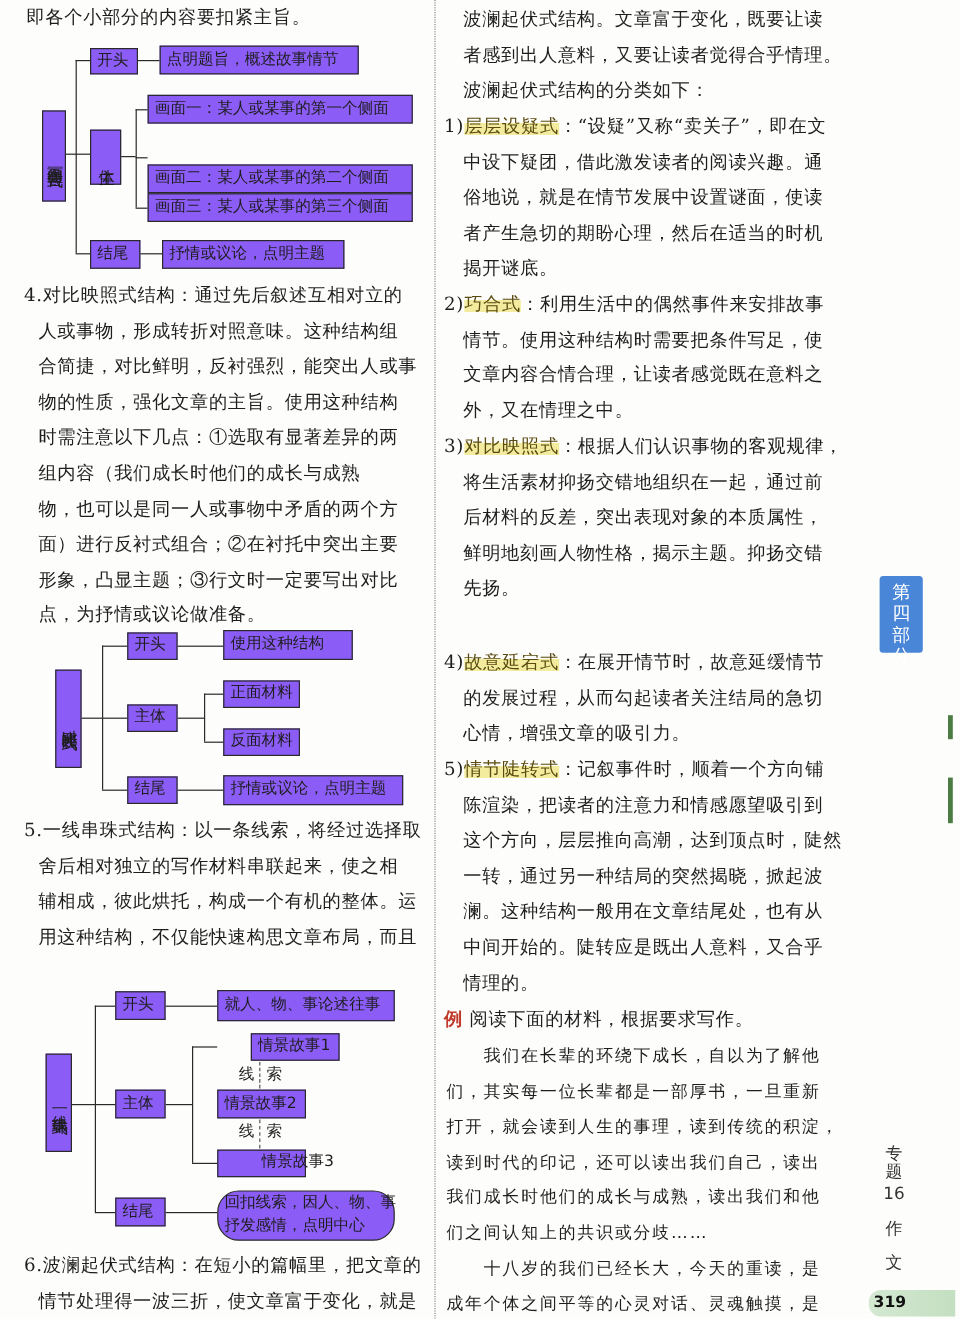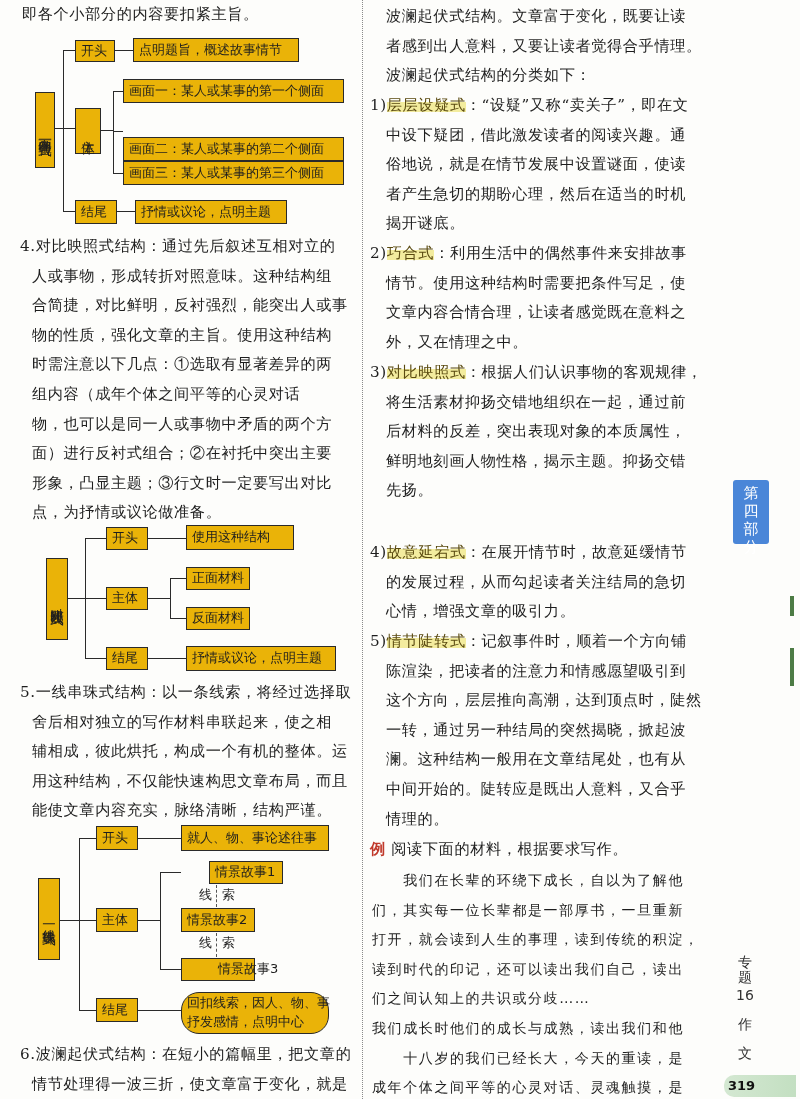--- a/index.html
+++ b/index.html
@@ -16,21 +16,21 @@
     border-left: 1px dotted #8a8a8a;
   }
   .p {
     position: absolute; font-size: 15.2px; line-height: 29.6px; letter-spacing: 0.6px;
     white-space: nowrap;
   }
   .p .line { display: block; }
   .hl { background: linear-gradient(to bottom, transparent 35%, #f3ec9e 35%, #f3ec9e 90%, transparent 90%); color: #5a4a10; }
   .li-num { font-family: "DejaVu Serif", serif; }
   .box {
-    position: absolute; border: 1.3px solid #2a2a2a; background: #eab308;
+    position: absolute; border: 1.3px solid #2a2a2a; background: #8b5cf6;
     font-family: "DejaVu Sans", sans-serif; font-size: 13px; line-height: 1.25;
     display: flex; align-items: center; padding: 0 5px; box-sizing: border-box; white-space: nowrap;
   }
   .vbox { flex-direction: column; justify-content: center; padding: 2px 0; text-align: center; writing-mode: vertical-rl; letter-spacing: 1px; font-size: 13.5px; }
   .hline { position: absolute; height: 0; border-top: 1.3px solid #2a2a2a; }
   .vline { position: absolute; width: 0; border-left: 1.3px solid #2a2a2a; }
   .dline { position: absolute; width: 0; border-left: 1.3px dashed #555; }
   .thread { position: absolute; font-family: "DejaVu Sans", sans-serif; font-size: 13px; }
   .example-mark { color: #c0392b; font-weight: bold; }
   .essay { font-family: "DejaVu Sans", sans-serif; font-size: 14px; letter-spacing: 1.6px; }
@@ -80,21 +80,21 @@
     <div class="hline" style="left:117px; top:211px; width:18px;"></div>
     <div class="box" style="left:135px; top:200px; width:152px; height:24px;">抒情或议论，点明主题</div>
   </div>
 
   <div class="p" style="left:20px; top:232px;">
     <span class="line">4.对比映照式结构：通过先后叙述互相对立的</span>
     <span class="line" style="padding-left:12px">人或事物，形成转折对照意味。这种结构组</span>
     <span class="line" style="padding-left:12px">合简捷，对比鲜明，反衬强烈，能突出人或事</span>
     <span class="line" style="padding-left:12px">物的性质，强化文章的主旨。使用这种结构</span>
     <span class="line" style="padding-left:12px">时需注意以下几点：①选取有显著差异的两</span>
-    <span class="line" style="padding-left:12px">组内容（成年个体之间平等的心灵对话</span>
+    <span class="line" style="padding-left:12px">组内容（我们成长时他们的成长与成熟</span>
     <span class="line" style="padding-left:12px">物，也可以是同一人或事物中矛盾的两个方</span>
     <span class="line" style="padding-left:12px">面）进行反衬式组合；②在衬托中突出主要</span>
     <span class="line" style="padding-left:12px">形象，凸显主题；③行文时一定要写出对比</span>
     <span class="line" style="padding-left:12px">点，为抒情或议论做准备。</span>
   </div>
 
   <div>
     <div class="box vbox" style="left:46px; top:558px; width:22px; height:82px;">对比映照式</div>
     <div class="hline" style="left:68px; top:598px; width:38px;"></div>
     <div class="vline" style="left:85px; top:538px; height:120px;"></div>
@@ -113,21 +113,20 @@
     <div class="box" style="left:106px; top:647px; width:42px; height:23px;">结尾</div>
     <div class="hline" style="left:148px; top:658px; width:38px;"></div>
     <div class="box" style="left:186px; top:646px; width:150px; height:25px;">抒情或议论，点明主题</div>
   </div>
 
   <div class="p" style="left:20px; top:678px;">
     <span class="line">5.一线串珠式结构：以一条线索，将经过选择取</span>
     <span class="line" style="padding-left:12px">舍后相对独立的写作材料串联起来，使之相</span>
     <span class="line" style="padding-left:12px">辅相成，彼此烘托，构成一个有机的整体。运</span>
     <span class="line" style="padding-left:12px">用这种结构，不仅能快速构思文章布局，而且</span>
-    <span class="line" style="padding-left:12px">能使文章内容充实，脉络清晰，结构严谨。</span>
   </div>
 
   <div>
     <div class="box vbox" style="left:38px; top:878px; width:22px; height:82px;">一线串珠式</div>
     <div class="hline" style="left:60px; top:920px; width:36px;"></div>
     <div class="vline" style="left:79px; top:838px; height:172px;"></div>
     <div class="hline" style="left:79px; top:838px; width:17px;"></div>
     <div class="hline" style="left:79px; top:1010px; width:17px;"></div>
     <div class="box" style="left:96px; top:826px; width:42px; height:24px;">开头</div>
     <div class="hline" style="left:138px; top:838px; width:43px;"></div>
@@ -210,22 +209,22 @@
 
   <div class="p" style="left:-2px; top:835px;">
     <span class="example-mark">例</span>
     <span>阅读下面的材料，根据要求写作。</span>
   </div>
   <div class="p essay" style="left:0px; top:866px;">
     <span class="line">　　我们在长辈的环绕下成长，自以为了解他</span>
     <span class="line">们，其实每一位长辈都是一部厚书，一旦重新</span>
     <span class="line">打开，就会读到人生的事理，读到传统的积淀，</span>
     <span class="line">读到时代的印记，还可以读出我们自己，读出</span>
+    <span class="line">我们成长时他们的成长与成熟，读出我们和他</span>
     <span class="line">们之间认知上的共识或分歧……</span>
-    <span class="line">我们成长时他们的成长与成熟，读出我们和他</span>
     <span class="line">　　十八岁的我们已经长大，今天的重读，是</span>
     <span class="line">成年个体之间平等的心灵对话、灵魂触摸，是</span>
   </div>
 </div>
 
 <div class="tab-blue">
   <span style="display:block; width:18px; margin:0 auto; white-space:normal; word-break:break-all;">第四部分</span>
 </div>
 <div class="side-mark" style="left:790px; top:596px; height:20px;"></div>
 <div class="side-mark" style="left:790px; top:648px; height:38px;"></div>

